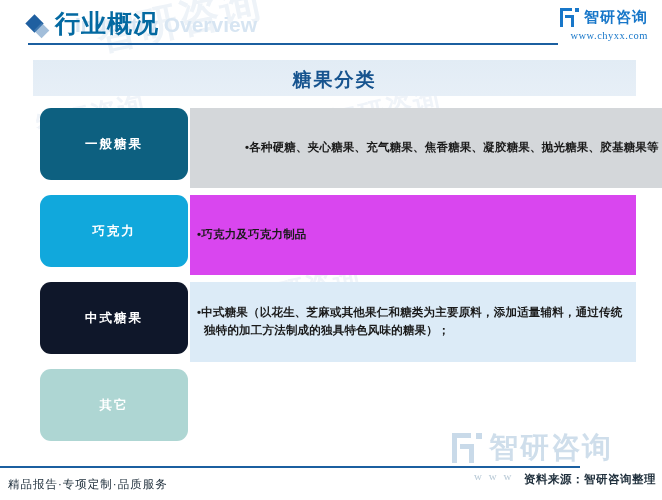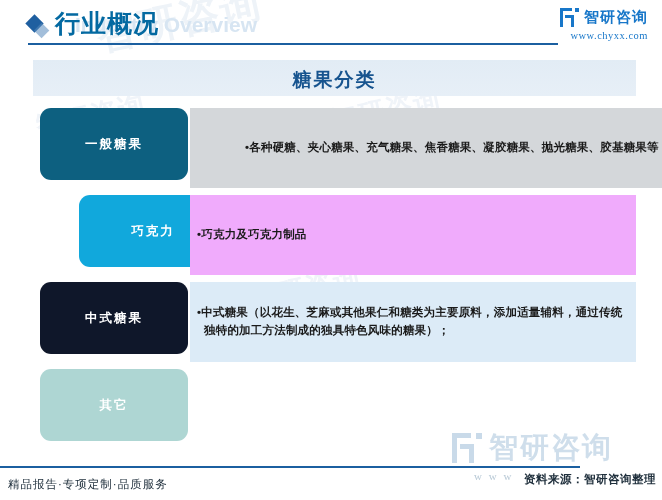--- a/index.html
+++ b/index.html
@@ -324,24 +324,24 @@
   <div class="row">
     <div class="cat-box" style="background:#0d6080;">
       <span class="cat-label">一般糖果</span>
     </div>
     <div class="desc-box" style="background:#d4d7da;padding-left:48px;">
       <div class="desc-text">•各种硬糖、夹心糖果、充气糖果、焦香糖果、凝胶糖果、抛光糖果、胶基糖果等</div>
     </div>
   </div>
 
   <div class="row">
-    <div class="cat-box" style="background:#11a8dc;margin-left:39px;">
+    <div class="cat-box" style="background:#11a8dc;">
       <span class="cat-label">巧克力</span>
     </div>
-    <div class="desc-box" style="background:#f0abfc;">
+    <div class="desc-box" style="background:#d946ef;">
       <div class="desc-text">•巧克力及巧克力制品</div>
     </div>
   </div>
 
   <div class="row">
     <div class="cat-box" style="background:#0f172a;">
       <span class="cat-label">中式糖果</span>
     </div>
     <div class="desc-box" style="background:#dcebf7;">
       <div class="desc-text">•中式糖果（以花生、芝麻或其他果仁和糖类为主要原料，添加适量辅料，通过传统独特的加工方法制成的独具特色风味的糖果）；</div>

